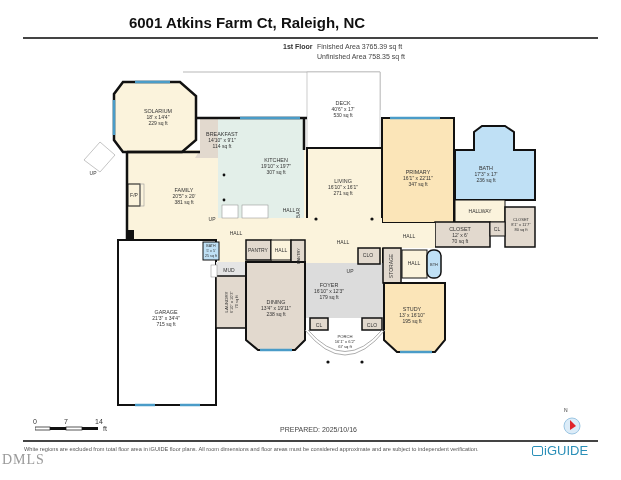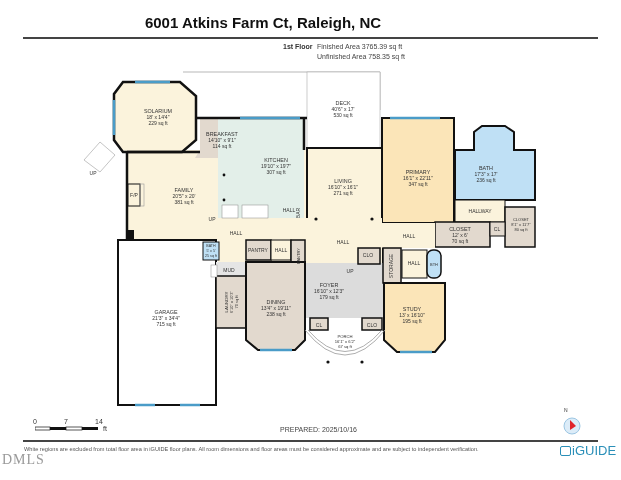--- a/index.html
+++ b/index.html
@@ -1,29 +1,29 @@
 <!DOCTYPE html>
 <html><head>
 <meta charset="utf-8">
 <style>
   html,body{margin:0;padding:0;background:#fff;}
   body{width:621px;height:480px;position:relative;overflow:hidden;font-family:"Liberation Sans",sans-serif;color:#222;}
-  .title{position:absolute;left:0;width:494px;top:14px;text-align:center;font-weight:bold;font-size:15px;color:#111;padding-left:16px;}
+  .title{position:absolute;left:0;width:494px;top:14px;text-align:center;font-weight:bold;font-size:15px;color:#111;}
   .rule{position:absolute;left:23px;width:575px;height:2px;background:#444;}
   .floor-label{position:absolute;left:283px;top:43px;font-size:7px;font-weight:bold;color:#333;}
   .area{position:absolute;left:317px;font-size:7px;color:#444;}
   svg{position:absolute;left:0;top:0;}
   .room-label{font-family:"Liberation Sans",sans-serif;font-size:5px;fill:#333;text-anchor:middle;}
   .room-name{font-size:5.4px;}
   .scale{position:absolute;left:35px;top:420px;}
   .scale-num{position:absolute;top:418px;font-size:7px;color:#333;}
   .prepared{position:absolute;left:280px;top:426px;font-size:7px;color:#444;}
   .disclaimer{position:absolute;left:24px;top:446px;font-size:5.6px;color:#555;white-space:nowrap;}
   .mls{position:absolute;left:2px;top:452px;font-family:Liberation Serif, serif;font-size:14px;color:#999;letter-spacing:1px;}
-  .brand{position:absolute;left:560px;top:443px;font-size:13px;color:#2a8fb8;font-weight:normal;}
+  .brand{position:absolute;left:532px;top:443px;font-size:13px;color:#2a8fb8;font-weight:normal;}
   .compass{position:absolute;left:558px;top:406px;}
 </style>
 </head>
 <body>
 
 <div class="title">6001 Atkins Farm Ct, Raleigh, NC</div>
 <div class="rule" style="top:37px;"></div>
 <div class="floor-label">1st Floor</div>
 <div class="area" style="top:43px;">Finished Area 3765.39 sq ft</div>
 <div class="area" style="top:53px;">Unfinished Area 758.35 sq ft</div>

